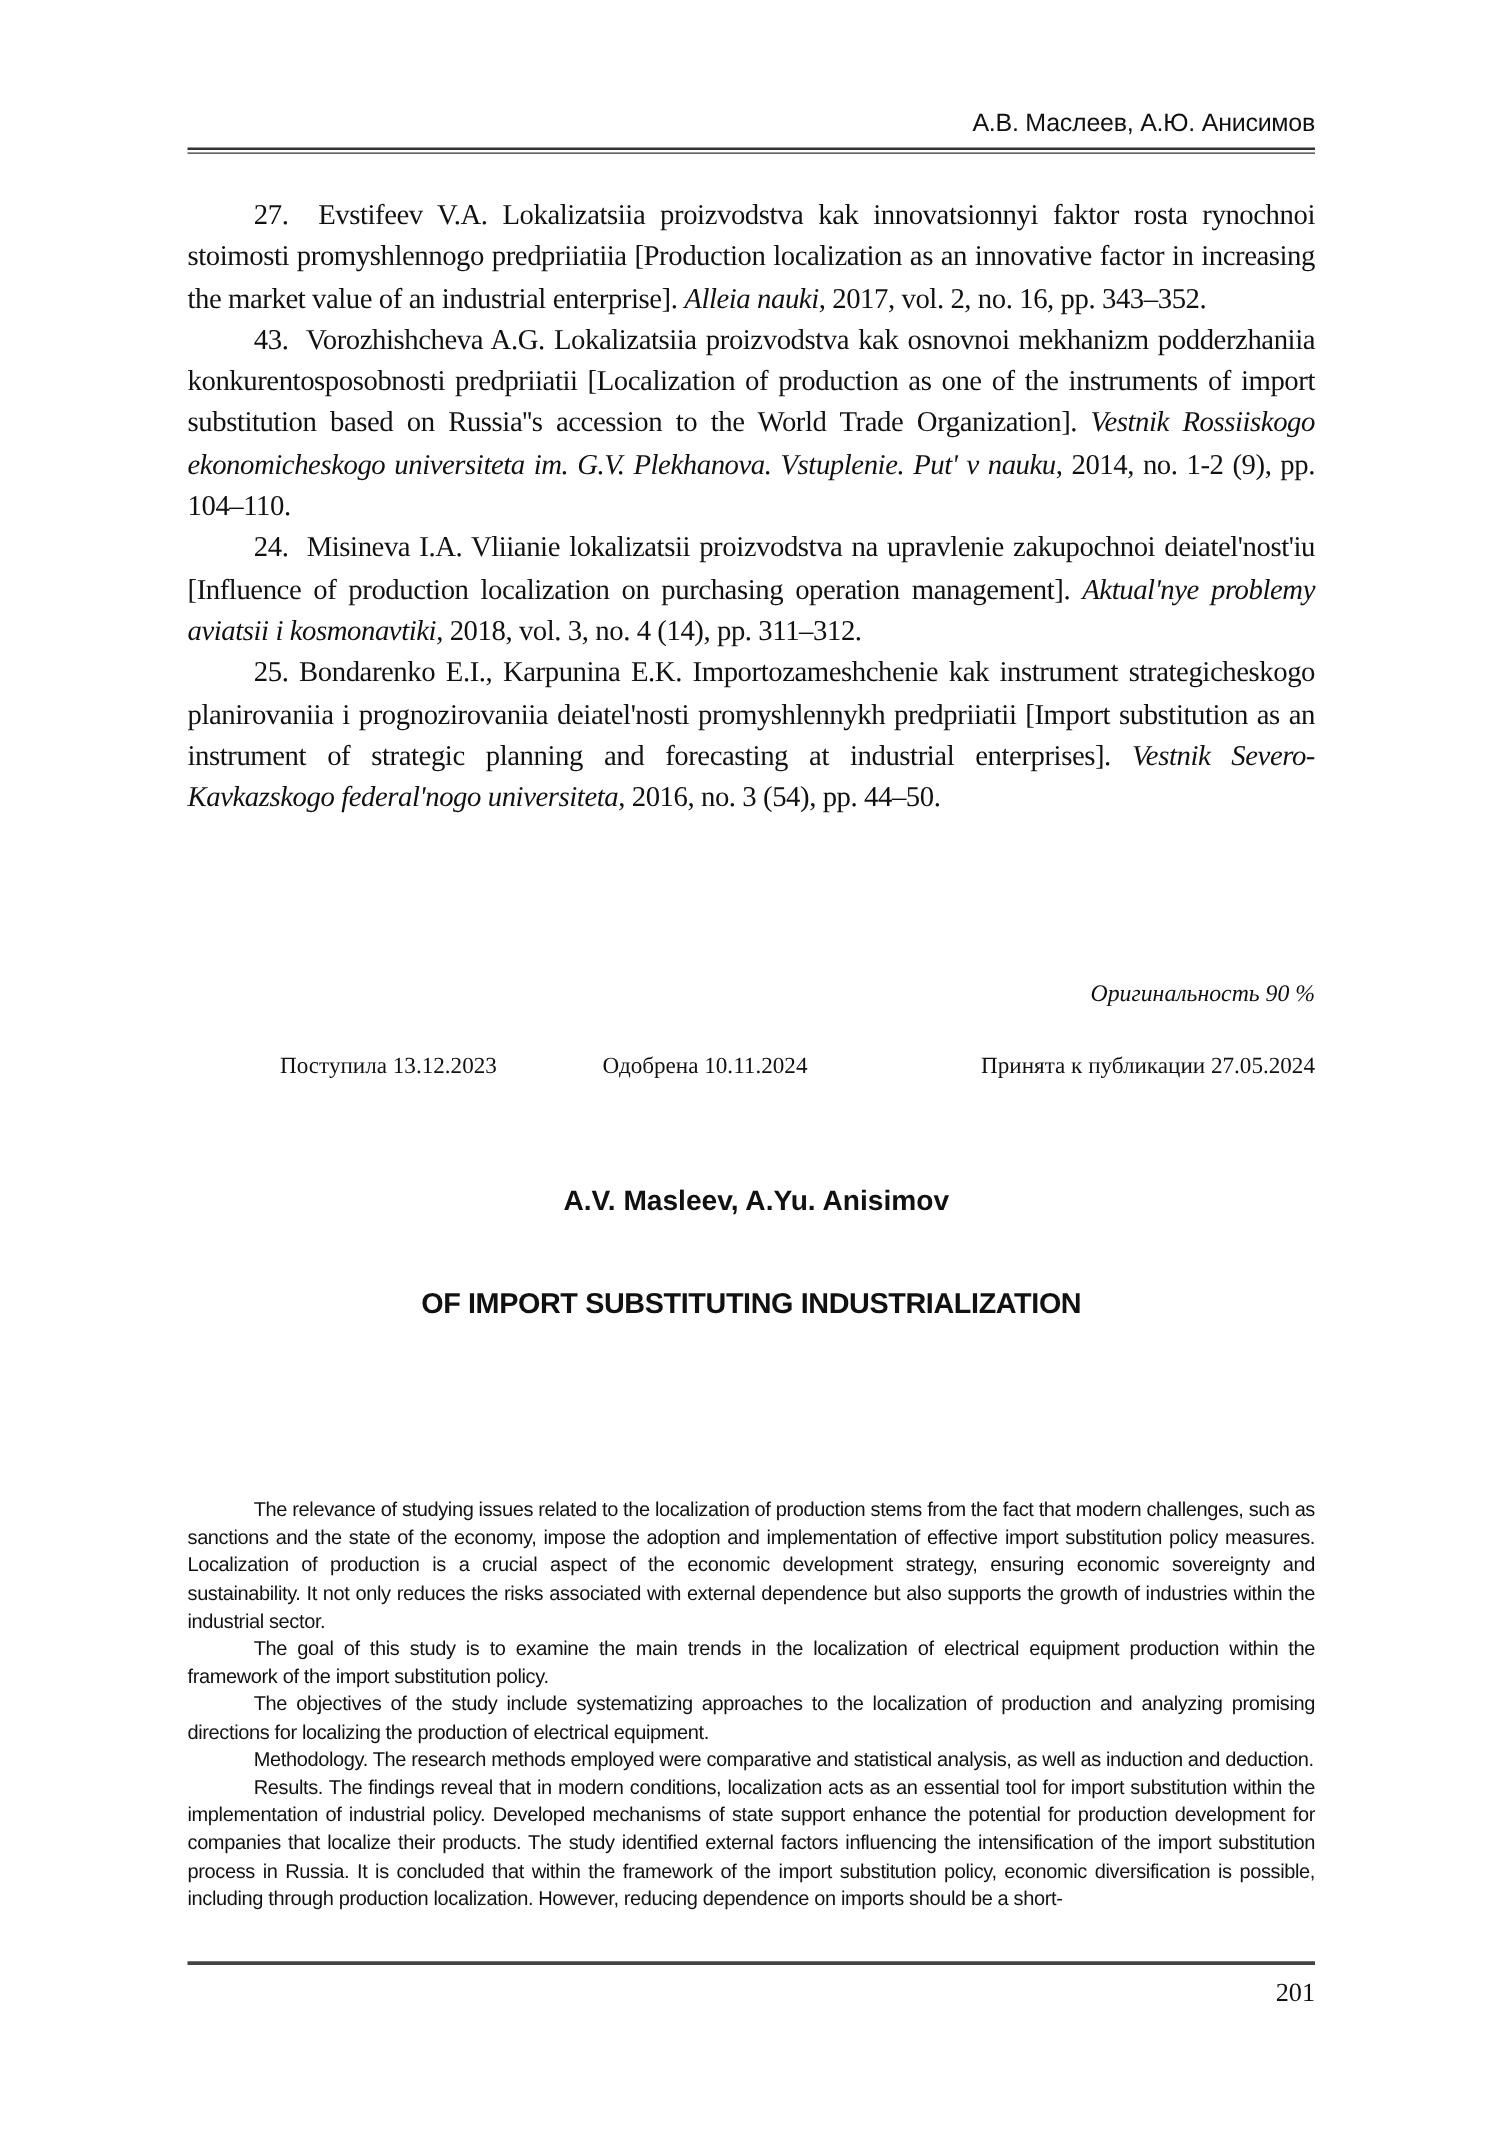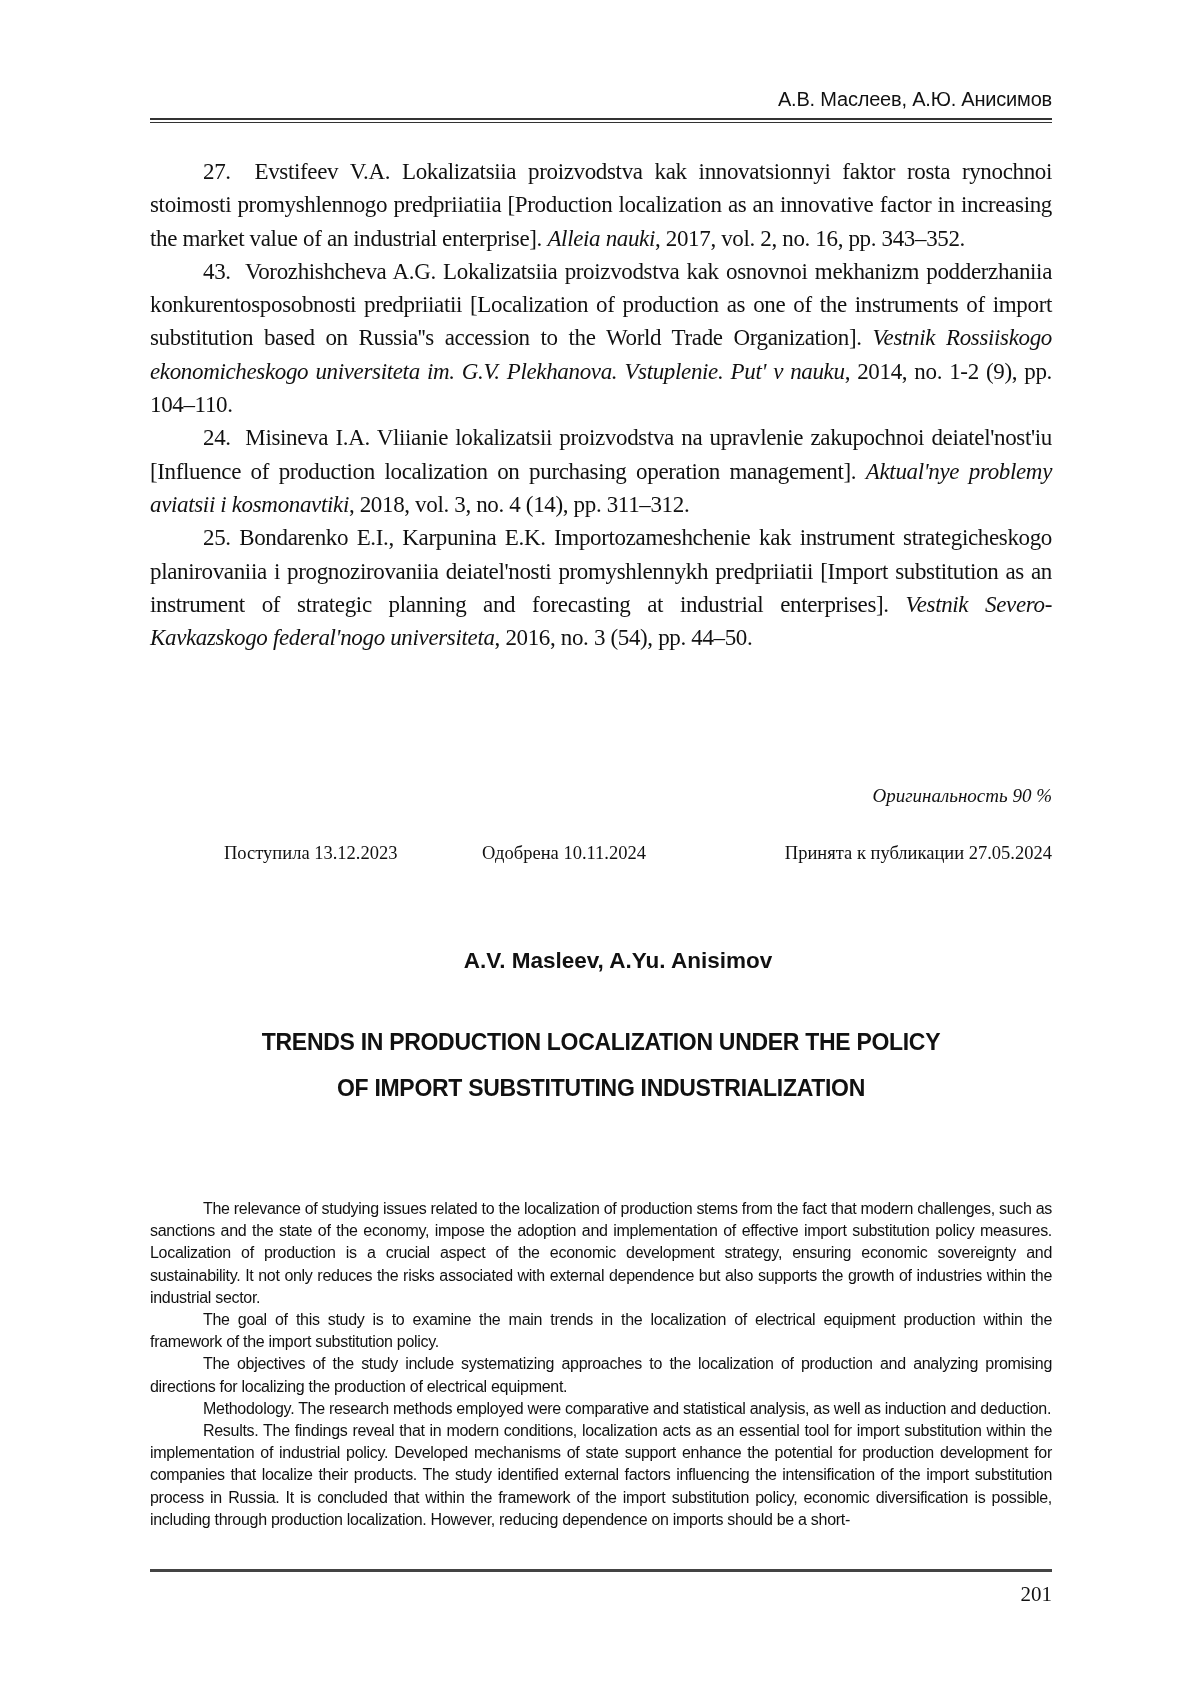--- a/index.html
+++ b/index.html
@@ -20,21 +20,21 @@
   .ref em { font-style: italic; }
 
   .originality { position: absolute; left: 0; top: 785px; width: 902px; text-align: right;
     font-family: "Liberation Serif", serif; font-style: italic; font-size: 19px; }
 
   .dates { position: absolute; left: 0; top: 843px; width: 902px;
     font-family: "Liberation Serif", serif; font-size: 18.5px; }
   .dates span { position: absolute; white-space: nowrap; }
   .d1 { left: 74px; } .d2 { left: 332px; } .d3 { right: 0; }
 
-  .authors-en { position: absolute; left: 17px; top: 948px; width: 902px; text-align: center;
+  .authors-en { position: absolute; left: 4px; top: 948px; width: 902px; text-align: center;
     font-family: "Liberation Sans", sans-serif; font-weight: bold; font-size: 22.5px; }
   .title-en { position: absolute; left: 0; top: 1019px; width: 902px; text-align: center;
     font-family: "Liberation Sans", sans-serif; font-weight: bold; font-size: 23px; line-height: 46px; letter-spacing: -0.3px; }
 
   .abstract { position: absolute; left: 0; top: 1198px; width: 902px;
     font-family: "Liberation Sans", sans-serif; font-size: 16px; line-height: 22.2px;
     text-align: justify; letter-spacing: -0.3px; }
   .abstract p { margin: 0; text-indent: 53px; }
 
   .foot-rule { position: absolute; left: 0; top: 1569px; width: 902px; height: 3px; background: #444; }
@@ -72,21 +72,20 @@
 
   <div class="dates">
     <span class="d1">Поступила 13.12.2023</span>
     <span class="d2">Одобрена 10.11.2024</span>
     <span class="d3">Принята к публикации 27.05.2024</span>
   </div>
 
   <div class="authors-en">A.V. Masleev, A.Yu. Anisimov</div>
 
   <div class="title-en">
-    <div>TRENDS IN PRODUCTION LOCALIZATION UNDER THE POLICY</div>
     <div>OF IMPORT SUBSTITUTING INDUSTRIALIZATION</div>
   </div>
 
   <div class="abstract">
     <p>The relevance of studying issues related to the localization of production stems from the fact that modern challenges, such as sanctions and the state of the economy, impose the adoption and imple­mentation of effective import substitution policy measures. Localization of production is a crucial as­pect of the economic development strategy, ensuring economic sovereignty and sustainability. It not only reduces the risks associated with external dependence but also supports the growth of industries within the industrial sector.</p>
     <p>The goal of this study is to examine the main trends in the localization of electrical equipment pro­duction within the framework of the import substitution policy.</p>
     <p>The objectives of the study include systematizing approaches to the localization of production and analyzing promising directions for localizing the production of electrical equipment.</p>
     <p>Methodology. The research methods employed were comparative and statistical analysis, as well as induction and deduction.</p>
     <p>Results. The findings reveal that in modern conditions, localization acts as an essential tool for im­port substitution within the implementation of industrial policy. Developed mechanisms of state support enhance the potential for production development for companies that localize their products. The study identified external factors influencing the intensification of the import substitution process in Russia. It is concluded that within the framework of the import substitution policy, economic diversification is possible, including through production localization. However, reducing dependence on imports should be a short-</p>
   </div>

